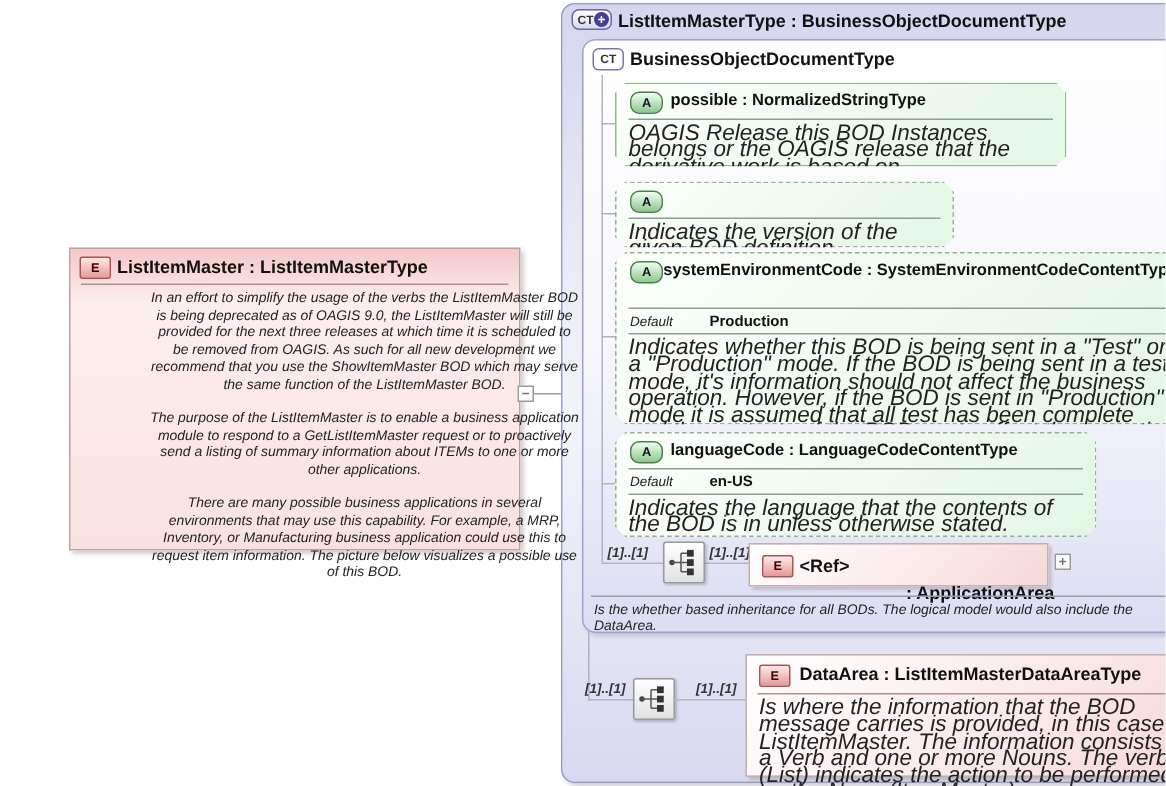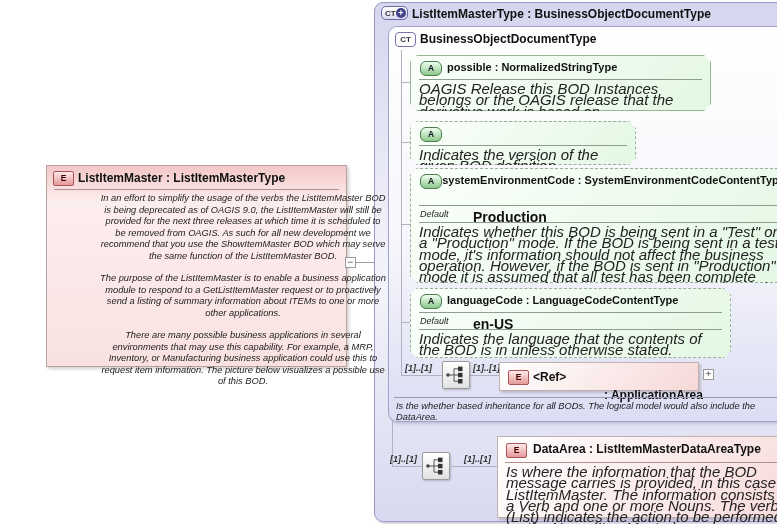--- a/index.html
+++ b/index.html
@@ -35,21 +35,21 @@
   .attr{border:1px solid #93b893;background:linear-gradient(135deg,#fbfffb 0%,#e3f7e3 100%);
     clip-path:polygon(7px 0,calc(100% - 7px) 0,100% 7px,100% calc(100% - 7px),calc(100% - 7px) 100%,7px 100%,0 calc(100% - 7px),0 7px);}
   .attr.optional{border-style:dashed;border-color:#9aae9a;}
   .attr-head{position:absolute;left:36px;top:5px;font-size:11px;font-weight:bold;color:#111;white-space:nowrap;}
   .attr-head-wrap{position:absolute;left:30px;right:6px;top:4px;font-size:11px;font-weight:bold;color:#111;
     text-align:center;overflow-wrap:anywhere;line-height:14px;}
   .attr .a-icon{position:absolute;left:9px;top:5px;}
   .sep{position:absolute;height:1px;background:#8e9e8e;}
   .ann{position:absolute;font-style:italic;font-size:15px;line-height:11.3px;color:#222;}
   .def-label{position:absolute;font-style:italic;font-size:9px;color:#222;}
-  .def-value{position:absolute;font-weight:bold;font-size:14px;color:#111;}
+  .def-value{position:absolute;font-weight:bold;font-size:10px;color:#111;}
 
   
   .elem{border:1px solid #c2b0b0;background:linear-gradient(135deg,#ffffff 0%,#f7d8d8 100%);
     box-shadow:2px 2px 2px rgba(120,100,100,.3);}
   .elem .e-icon{position:absolute;}
   .elem-title{position:absolute;font-size:12px;font-weight:bold;color:#111;white-space:nowrap;}
   .pink-sep{position:absolute;height:1px;background:#b09090;}
   #left-box{left:2px;top:165px;width:299px;height:200px;border:1px solid #b9a2a2;
     background:linear-gradient(to bottom,#f3c7c7 0%,#fdeeee 18%,#f9e1e1 100%);
     box-shadow:2px 2px 3px rgba(120,100,100,.3);}

